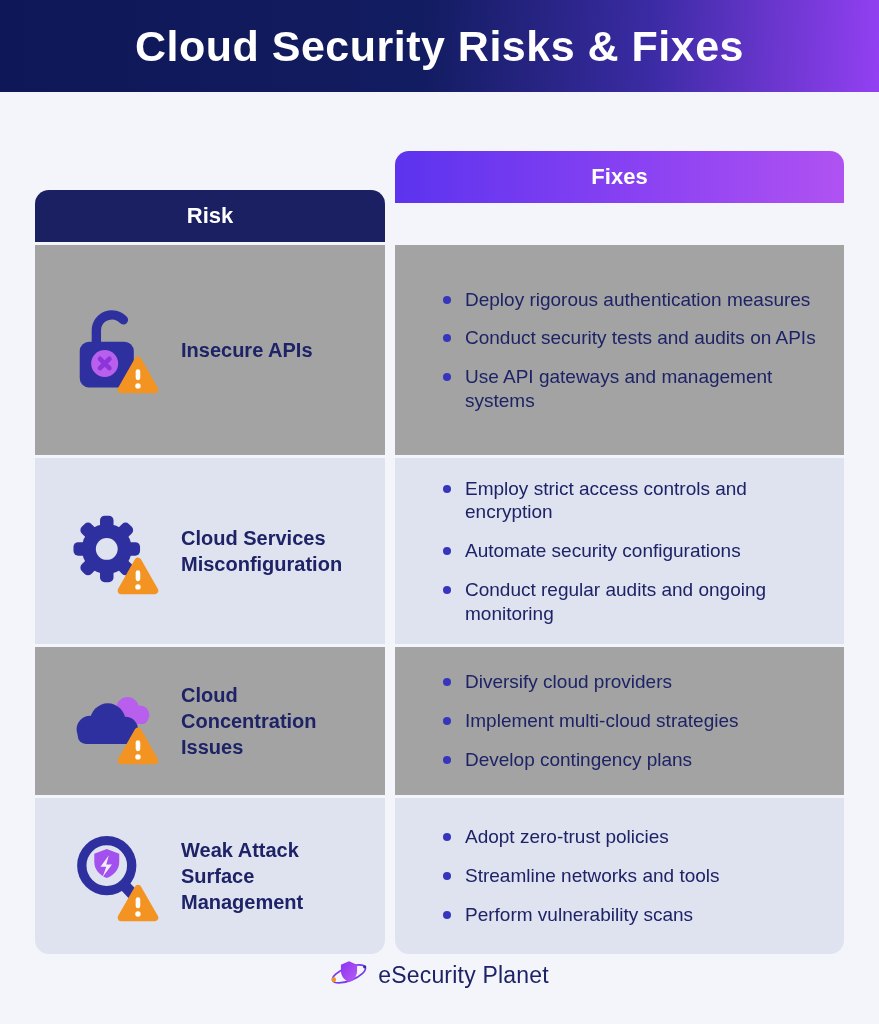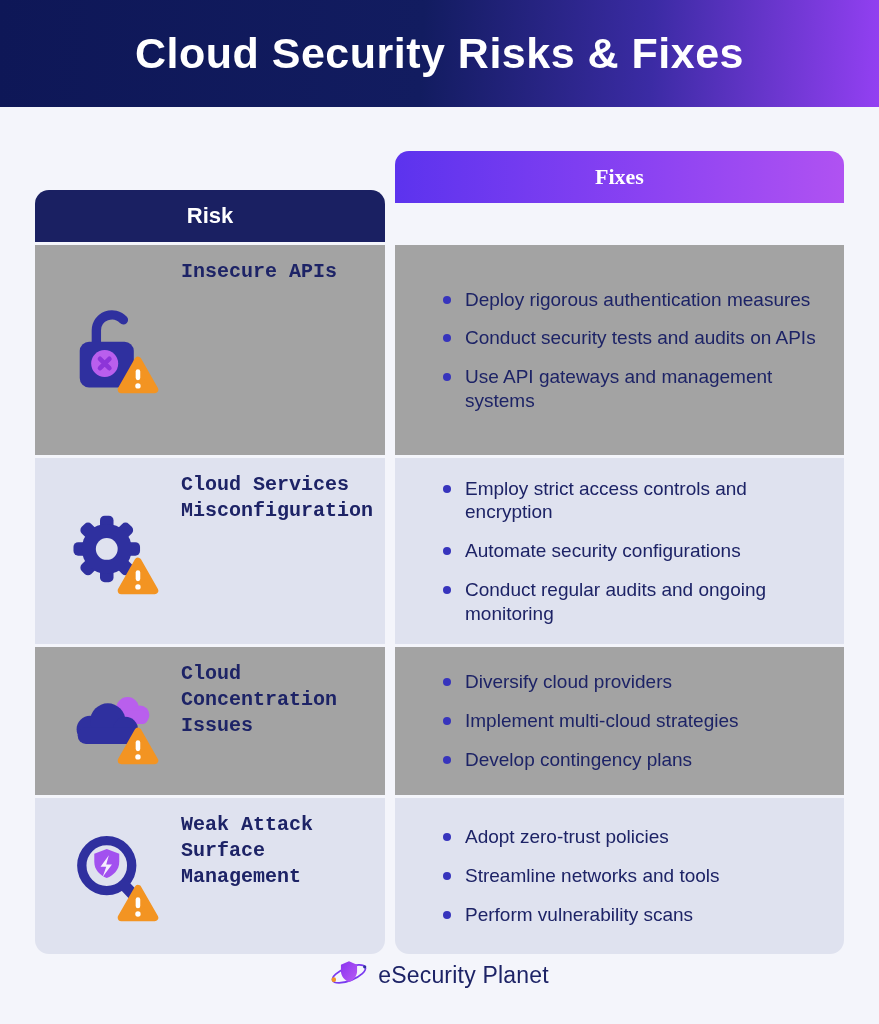--- a/index.html
+++ b/index.html
@@ -6,21 +6,21 @@
   html,body { width:879px; }
   body {
     width:879px; height:1024px;
     background:#f4f5fb;
     font-family:"Liberation Sans", sans-serif;
     color:#1d2366;
     position:relative;
     overflow:hidden;
   }
   .header {
-    height:107px;
+    height:92px;
     background:linear-gradient(93deg,#0e1757 0%,#121c60 48%,#3b2ba4 74%,#9340f2 100%);
     display:flex; align-items:center; justify-content:center;
   }
   .header h1 {
     color:#ffffff;
     font-size:43px;
     font-weight:700;
     letter-spacing:.5px;
   }
   .table {
@@ -33,32 +33,31 @@
     row-gap:3px;
   }
   .col-header {
     height:52px;
     display:flex; align-items:center; justify-content:center;
     color:#ffffff;
     font-size:22px; font-weight:700;
     border-radius:14px 14px 0 0;
   }
   .risk-header { background:#1a2062;margin-top:39px; }
-  .fixes-header { background:linear-gradient(90deg,#5c33ee 0%,#8a42f2 55%,#b052f2 100%);font-family:Liberation Serif, serif; }
+  .fixes-header { background:linear-gradient(90deg,#5c33ee 0%,#8a42f2 55%,#b052f2 100%); }
 
   .cell { }
   .row-odd  { background:#a3a3a3; }
   .row-even { background:#dfe2ef; }
   .bl { border-radius:0 0 14px 14px; }
 
   .risk-cell {
-    display:flex; 
+    display:flex; align-items:center;
     padding:14px 14px 14px 26px;
     gap:16px;
-    font-family:Liberation Mono, monospace;
   }
   .risk-icon { flex:0 0 104px; display:flex; align-items:center; justify-content:center; }
   .risk-label {
     font-size:20px; font-weight:700; line-height:1.3;
     color:#1d2366;
   }
   .fixes-cell {
     display:flex; flex-direction:column; justify-content:center;
     padding:18px 24px 18px 48px;
     gap:15px;

